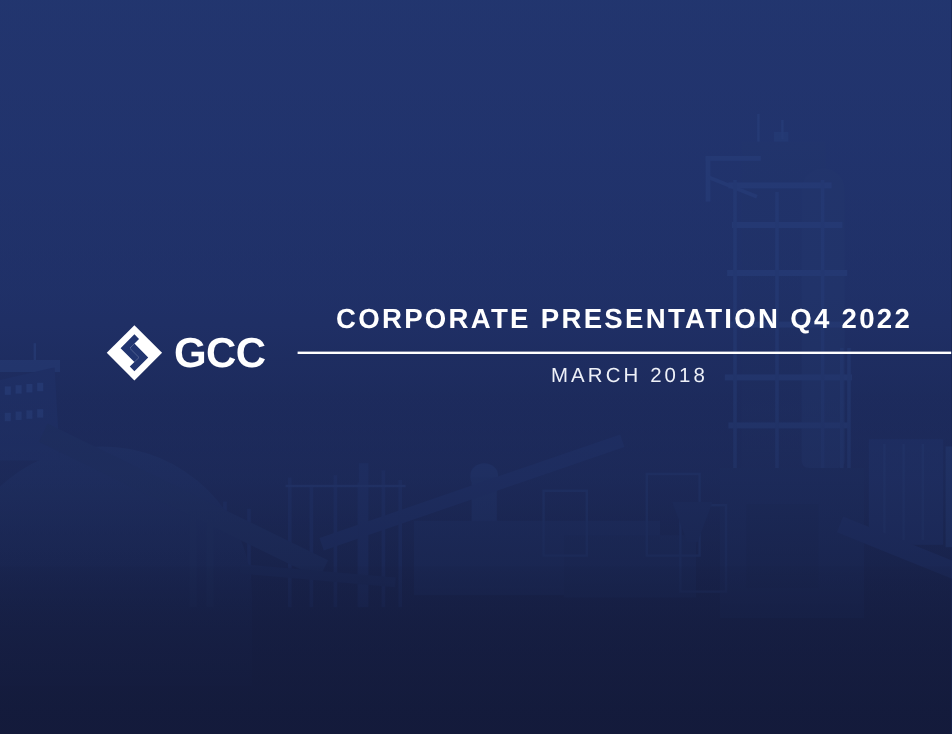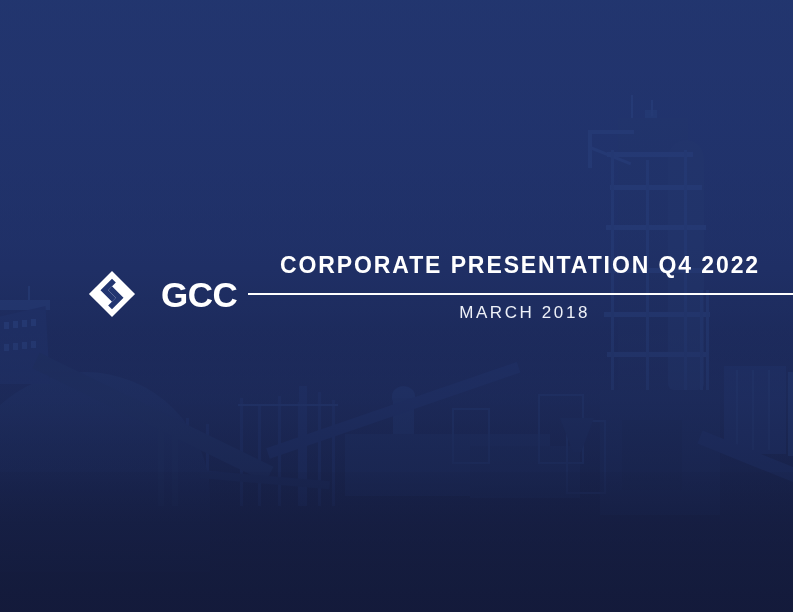--- a/index.html
+++ b/index.html
@@ -272,21 +272,21 @@
     position: absolute;
     inset: 0;
   }
 
   .logo-group {
     position: absolute;
     left: 88px;
     top: 270px;
     display: flex;
     align-items: center;
-    gap: 25px;
+    gap: 9px;
   }
   .logo-mark {
     width: 48px;
     height: 48px;
     display: block;
   }
   .logo-word {
     color: #ffffff;
     font-size: 35px;
     font-weight: bold;

